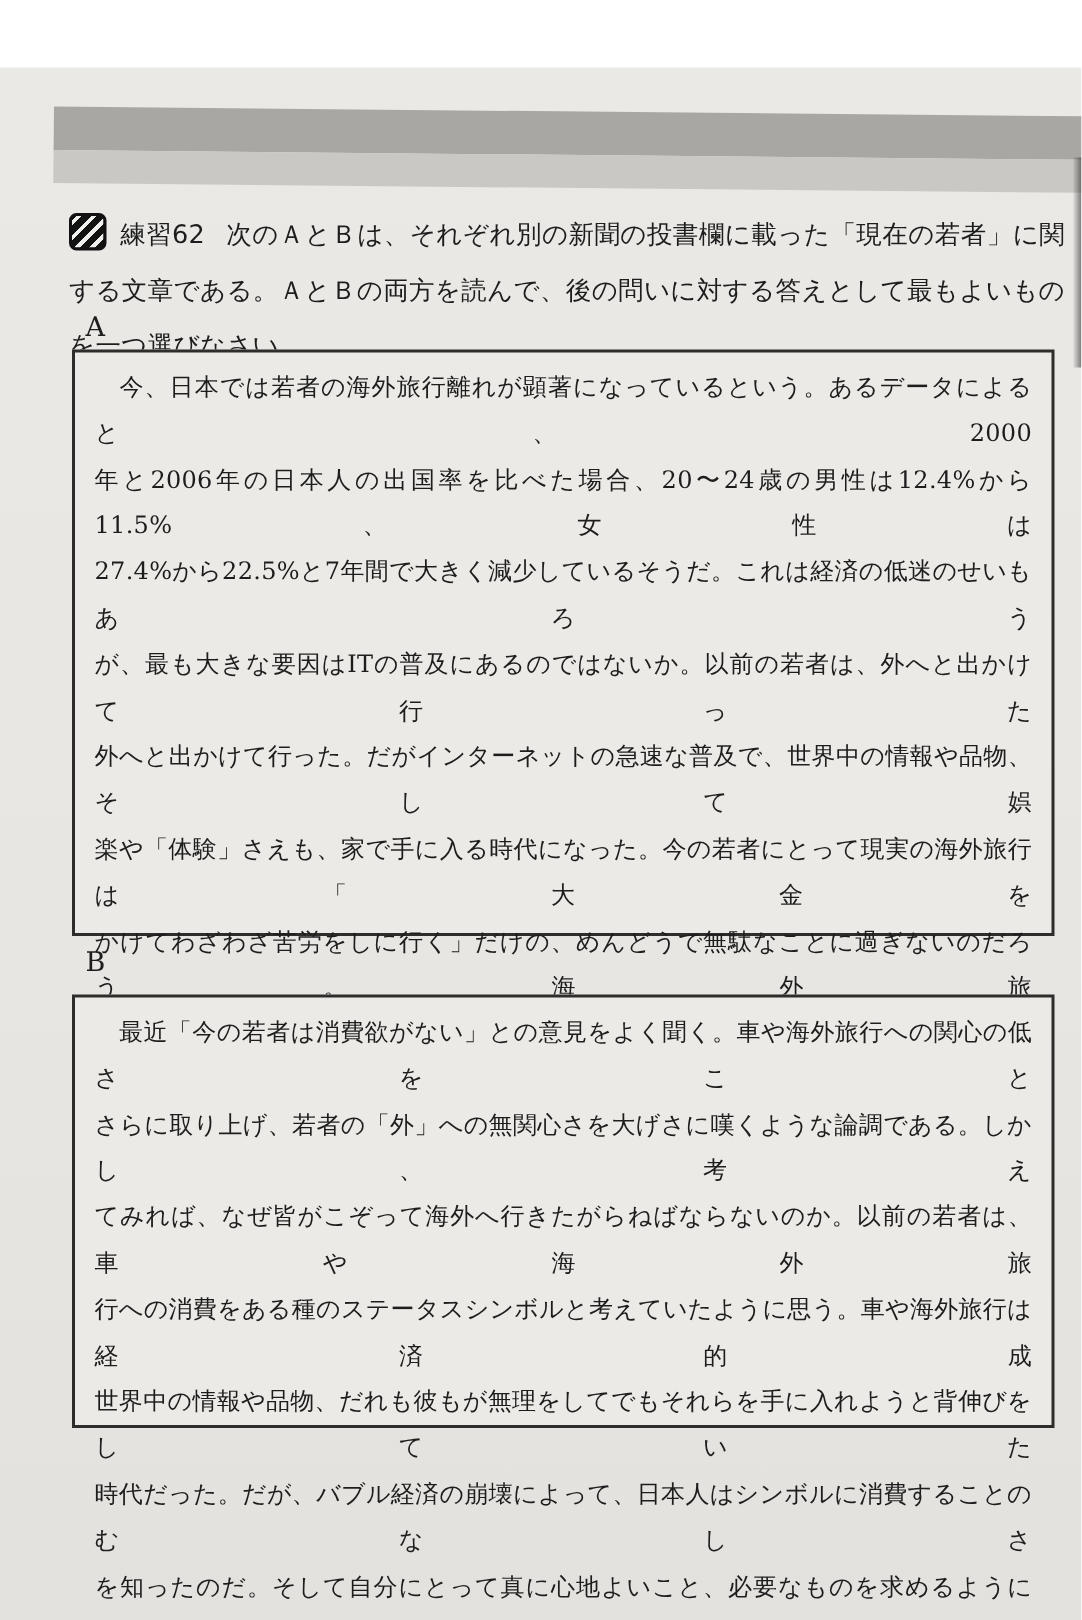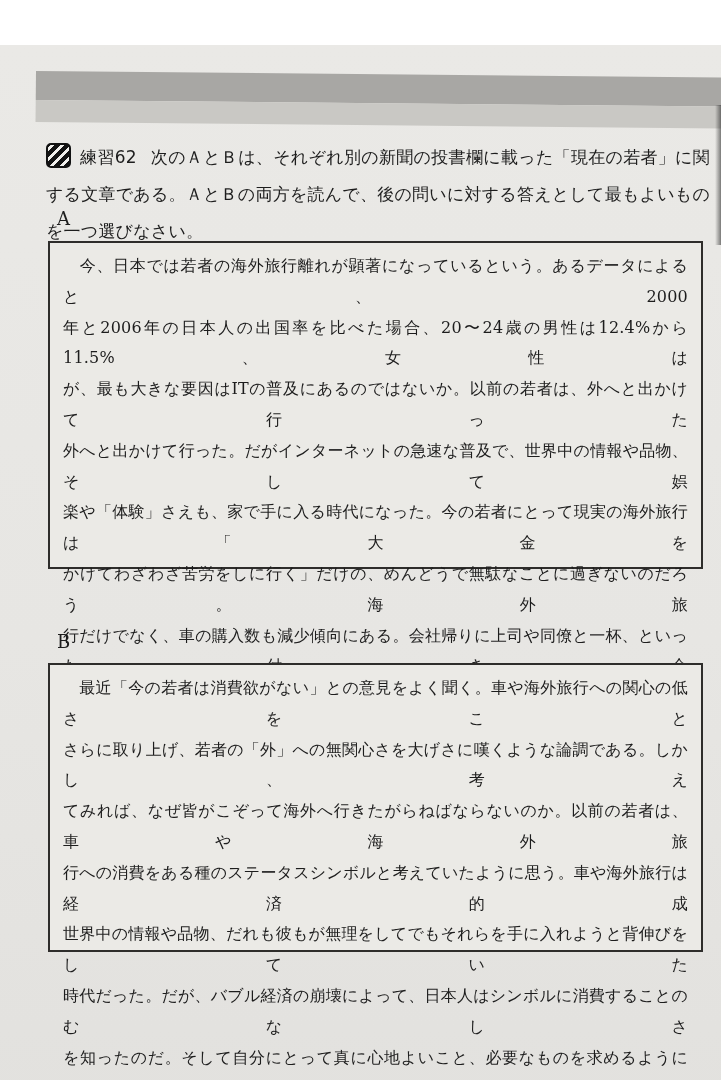--- a/index.html
+++ b/index.html
@@ -54,21 +54,21 @@
   .label-b { top: 586px; }
 
   
   .box {
     position: absolute; left: 48px; width: 655px;
     box-sizing: border-box;
     border: 2px solid #2e2d2b;
     background: #ebeae6;
     padding: 8px 13px 0 13px;
   }
-  .box-a { top: 196px; height: 328px; }
+  .box-a { top: 188px; height: 391px; }
   .box-b { top: 618px; height: 289px; }
   .line {
     font-size: 16px; line-height: 30.8px;
     text-align: justify; text-align-last: justify;
     letter-spacing: 0.2px;
     white-space: pre-wrap;
   }
   .lines .line:last-child { text-align-last: left; }
   .attribution {
     font-size: 16px; line-height: 30.8px;
@@ -112,20 +112,21 @@
   <div class="heading">
     <span class="ex-icon"></span><span class="ex-label">練習62</span><span>次のＡとＢは、それぞれ別の新聞の投書欄に載った「現在の若者」に関する文章である。ＡとＢの両方を読んで、後の問いに対する答えとして最もよいものを一つ選びなさい。</span>
   </div>
 
   <div class="passage-label label-a">A</div>
 
   <div class="box box-a">
     <div class="lines">
         <div class="line">　今、日本では若者の海外旅行離れが顕著になっているという。あるデータによると、2000</div>
         <div class="line">年と2006年の日本人の出国率を比べた場合、20〜24歳の男性は12.4%から11.5%、女性は</div>
+        <div class="line">27.4%から22.5%と7年間で大きく減少しているそうだ。これは経済の低迷のせいもあろう</div>
         <div class="line">が、最も大きな要因はITの普及にあるのではないか。以前の若者は、外へと出かけて行った</div>
         <div class="line">外へと出かけて行った。だがインターネットの急速な普及で、世界中の情報や品物、そして娯</div>
         <div class="line">楽や「体験」さえも、家で手に入る時代になった。今の若者にとって現実の海外旅行は「大金を</div>
         <div class="line">かけてわざわざ苦労をしに行く」だけの、めんどうで無駄なことに過ぎないのだろう。海外旅</div>
         <div class="line">行だけでなく、車の購入数も減少傾向にある。会社帰りに上司や同僚と一杯、といった付き合</div>
         <div class="line">い酒も減り、代わりに「宅飲み」と呼ばれる自宅での飲酒が人気だそうだ。若者の関心は「外」</div>
         <div class="line">に向かなくなりつつある。だが、はたしてそれは健全な社会と言えるだろうか。</div>
       </div>
     <div class="attribution">(平成新聞　投書欄)</div>
   </div>

